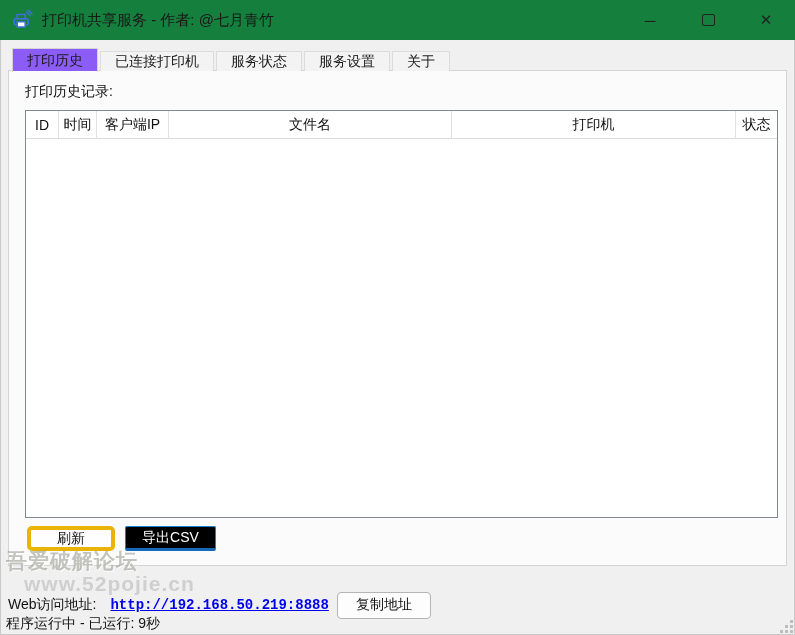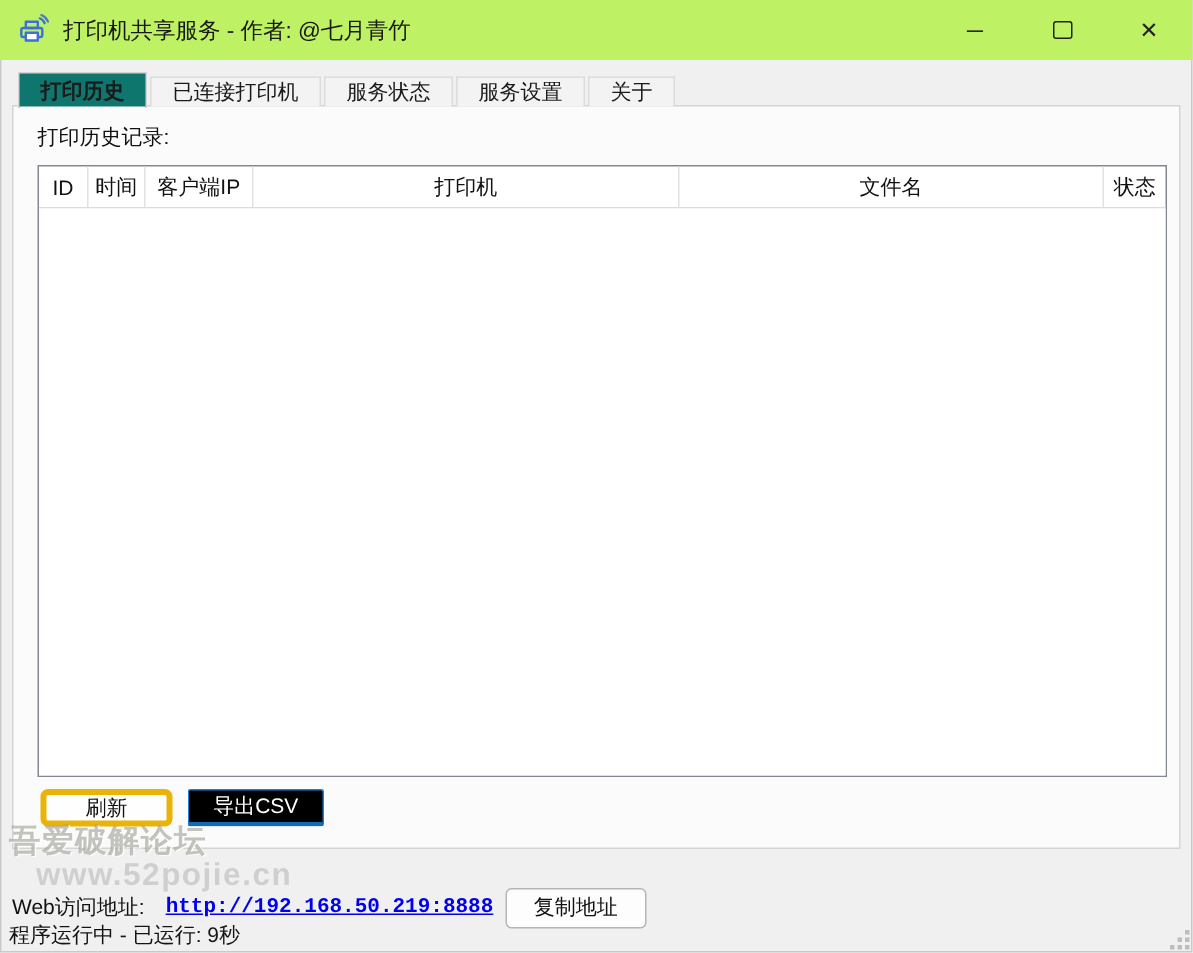--- a/index.html
+++ b/index.html
@@ -5,33 +5,33 @@
   html,body{margin:0;padding:0;}
   body{
     width:795px;height:635px;position:relative;overflow:hidden;
     background:#f0f0f0;
     font-family:"Liberation Sans","DejaVu Sans",sans-serif;
     color:#1a1a1a;
   }
   .window{position:absolute;inset:0;background:#f0f0f0;box-shadow:inset 0 0 0 1px #c9c9c9;}
 
   
-  .titlebar{position:absolute;left:0;top:0;width:795px;height:40px;background:#bef264;display:flex;align-items:center;}
+  .titlebar{position:absolute;left:0;top:0;width:795px;height:40px;background:#15803d;display:flex;align-items:center;}
   .titlebar .appicon{width:24px;height:24px;margin-left:10px;display:flex;align-items:center;justify-content:center;}
   .titlebar .title{margin-left:8px;font-size:15px;color:#191919;}
   .win-controls{position:absolute;right:0;top:0;height:40px;display:flex;}
   .win-btn{width:58px;height:40px;display:flex;align-items:center;justify-content:center;font-size:15px;color:#222;cursor:default;}
   .maxbox{width:11px;height:10px;border:1.2px solid #222;border-radius:2px;display:inline-block;}
 
   
   .tabstrip{position:absolute;left:12px;top:48px;height:23px;display:flex;z-index:3;}
   .tab{height:19px;padding:0 14px;display:flex;align-items:center;justify-content:center;
        font-size:14px;background:#f3f3f3;border:1px solid #dcdcdc;border-bottom:none;margin-top:3px;}
   .tab + .tab{margin-left:2px;}
-  .tab.active{background:#0f766e;height:23px;margin-top:0;border-color:#d4d4d4;position:relative;font-weight:bold;}
+  .tab.active{background:#8b5cf6;height:23px;margin-top:0;border-color:#d4d4d4;position:relative;}
   .tab.active::after{content:"";position:absolute;left:0;right:0;bottom:-1px;height:2px;background:#fbfbfb;}
 
   
   .tabpage{position:absolute;left:8px;top:70px;width:779px;height:496px;background:#fbfbfb;border:1px solid #d4d4d4;box-sizing:border-box;z-index:2;}
   .history-heading{position:absolute;left:16px;top:12px;font-size:14px;color:#111;}
 
   
   .table{position:absolute;left:16px;top:39px;width:753px;height:408px;background:#fff;border:1px solid #828790;box-sizing:border-box;}
   .thead{display:flex;height:28px;border-bottom:1px solid #dcdcdc;box-sizing:border-box;}
   .th{display:flex;align-items:center;justify-content:center;font-size:14px;color:#111;
@@ -106,22 +106,22 @@
   </div>
 
   <div class="tabpage">
     <div class="history-heading">打印历史记录:</div>
 
     <div class="table">
       <div class="thead">
         <div class="th col-id">ID</div>
         <div class="th col-time">时间</div>
         <div class="th col-ip">客户端IP</div>
+        <div class="th col-file">文件名</div>
         <div class="th col-printer">打印机</div>
-        <div class="th col-file">文件名</div>
         <div class="th col-status">状态</div>
       </div>
       <div class="tbody"></div>
     </div>
 
     <div class="actions">
       <div class="btn btn-refresh">刷新</div>
       <div class="btn btn-export">导出CSV</div>
     </div>
   </div>

